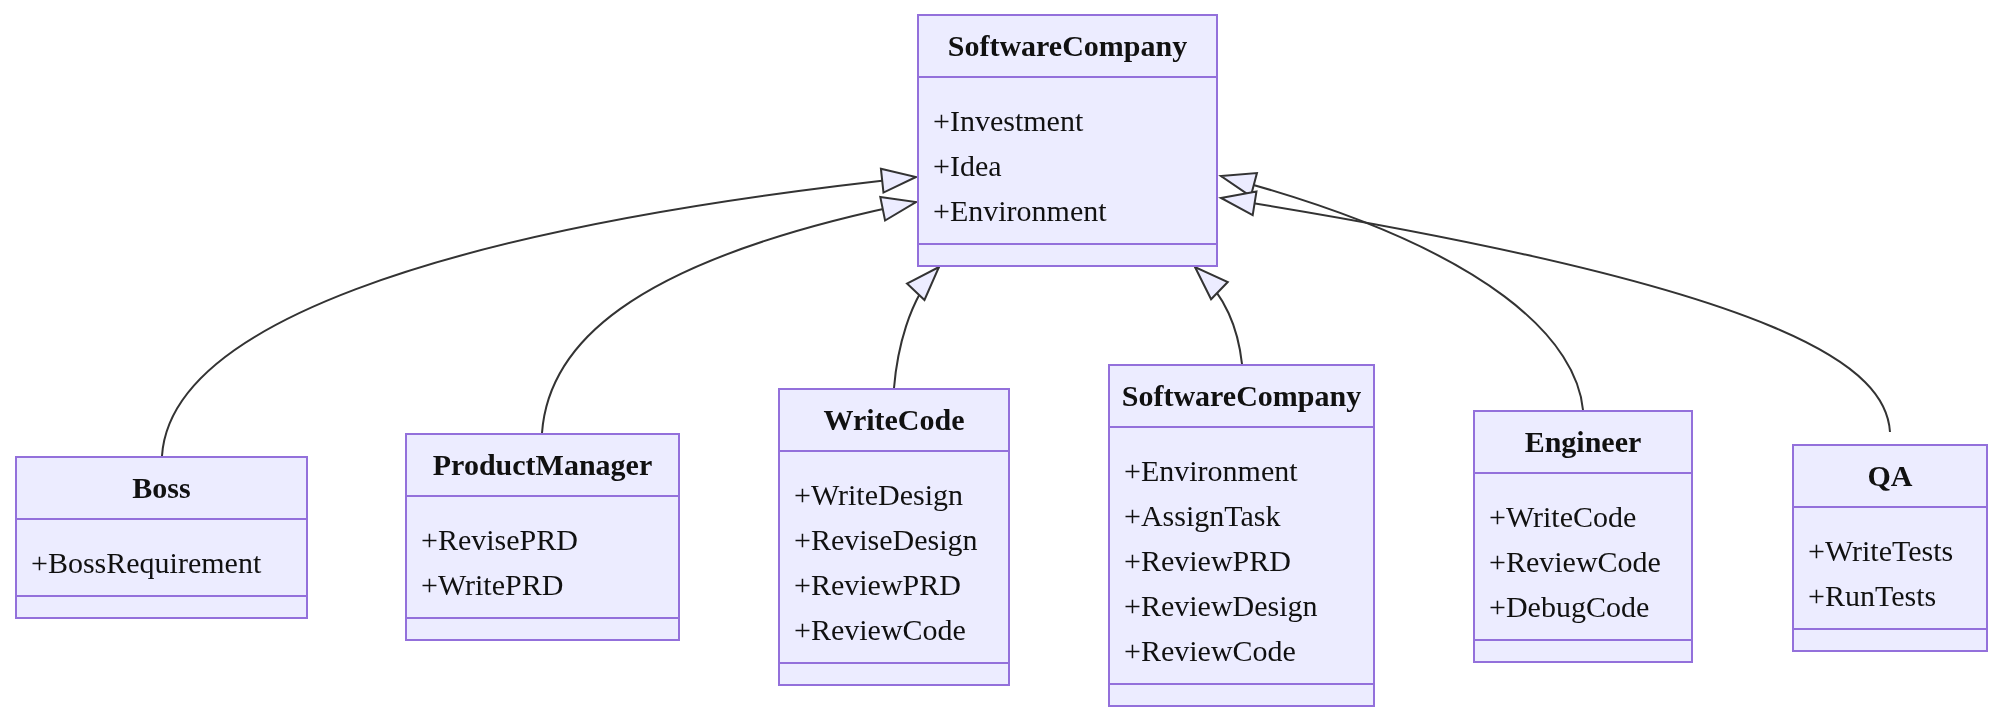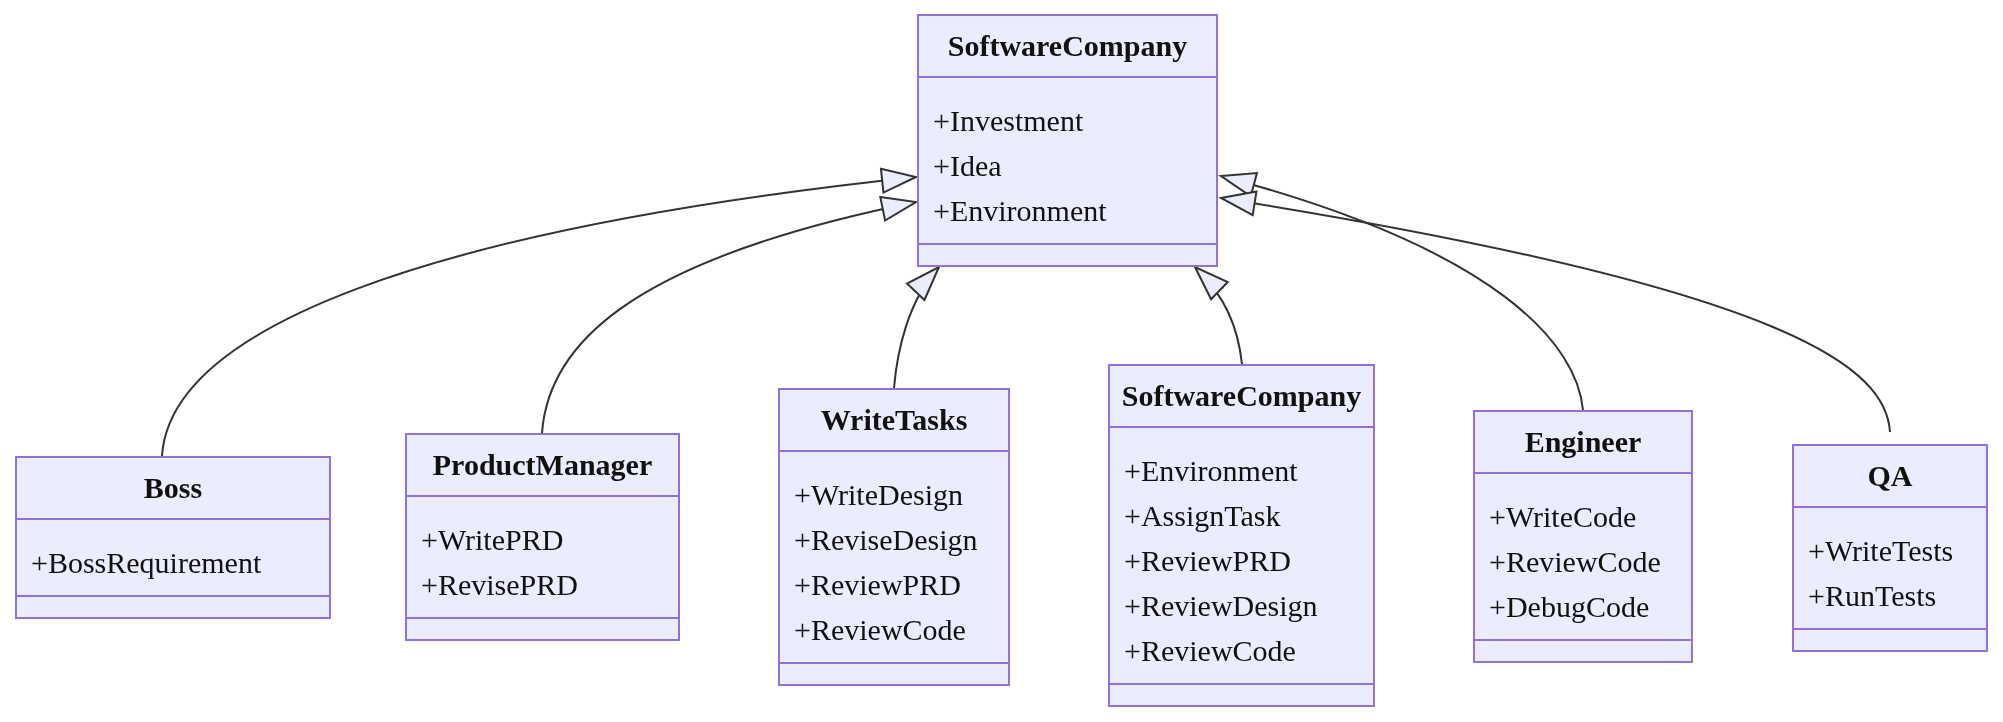--- a/index.html
+++ b/index.html
@@ -82,37 +82,37 @@
 
 <div class="class-box" style="left: 917px; top: 14px; width: 301px;">
       <div class="class-title">SoftwareCompany</div>
       <div class="class-attrs">
         <div class="class-attr">+Investment</div>
         <div class="class-attr">+Idea</div>
         <div class="class-attr">+Environment</div>
       </div>
       <div class="class-methods"></div>
     </div>
-    <div class="class-box" style="left: 15px; top: 456px; width: 316px;">
+    <div class="class-box" style="left: 15px; top: 456px; width: 293px;">
       <div class="class-title">Boss</div>
       <div class="class-attrs">
         <div class="class-attr">+BossRequirement</div>
       </div>
       <div class="class-methods"></div>
     </div>
     <div class="class-box" style="left: 405px; top: 433px; width: 275px;">
       <div class="class-title">ProductManager</div>
       <div class="class-attrs">
+        <div class="class-attr">+RevisePRD</div>
         <div class="class-attr">+WritePRD</div>
-        <div class="class-attr">+RevisePRD</div>
       </div>
       <div class="class-methods"></div>
     </div>
     <div class="class-box" style="left: 778px; top: 388px; width: 232px;">
-      <div class="class-title">WriteTasks</div>
+      <div class="class-title">WriteCode</div>
       <div class="class-attrs">
         <div class="class-attr">+WriteDesign</div>
         <div class="class-attr">+ReviseDesign</div>
         <div class="class-attr">+ReviewPRD</div>
         <div class="class-attr">+ReviewCode</div>
       </div>
       <div class="class-methods"></div>
     </div>
     <div class="class-box" style="left: 1108px; top: 364px; width: 267px;">
       <div class="class-title">SoftwareCompany</div>

